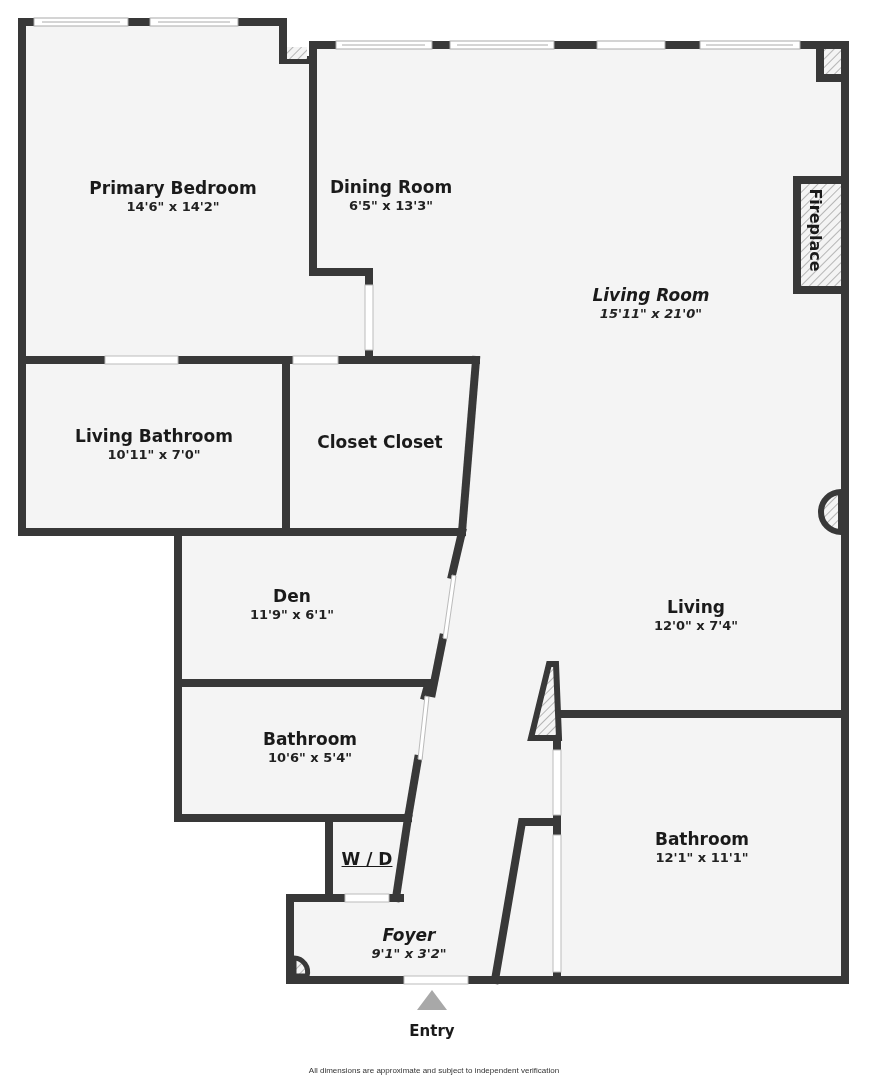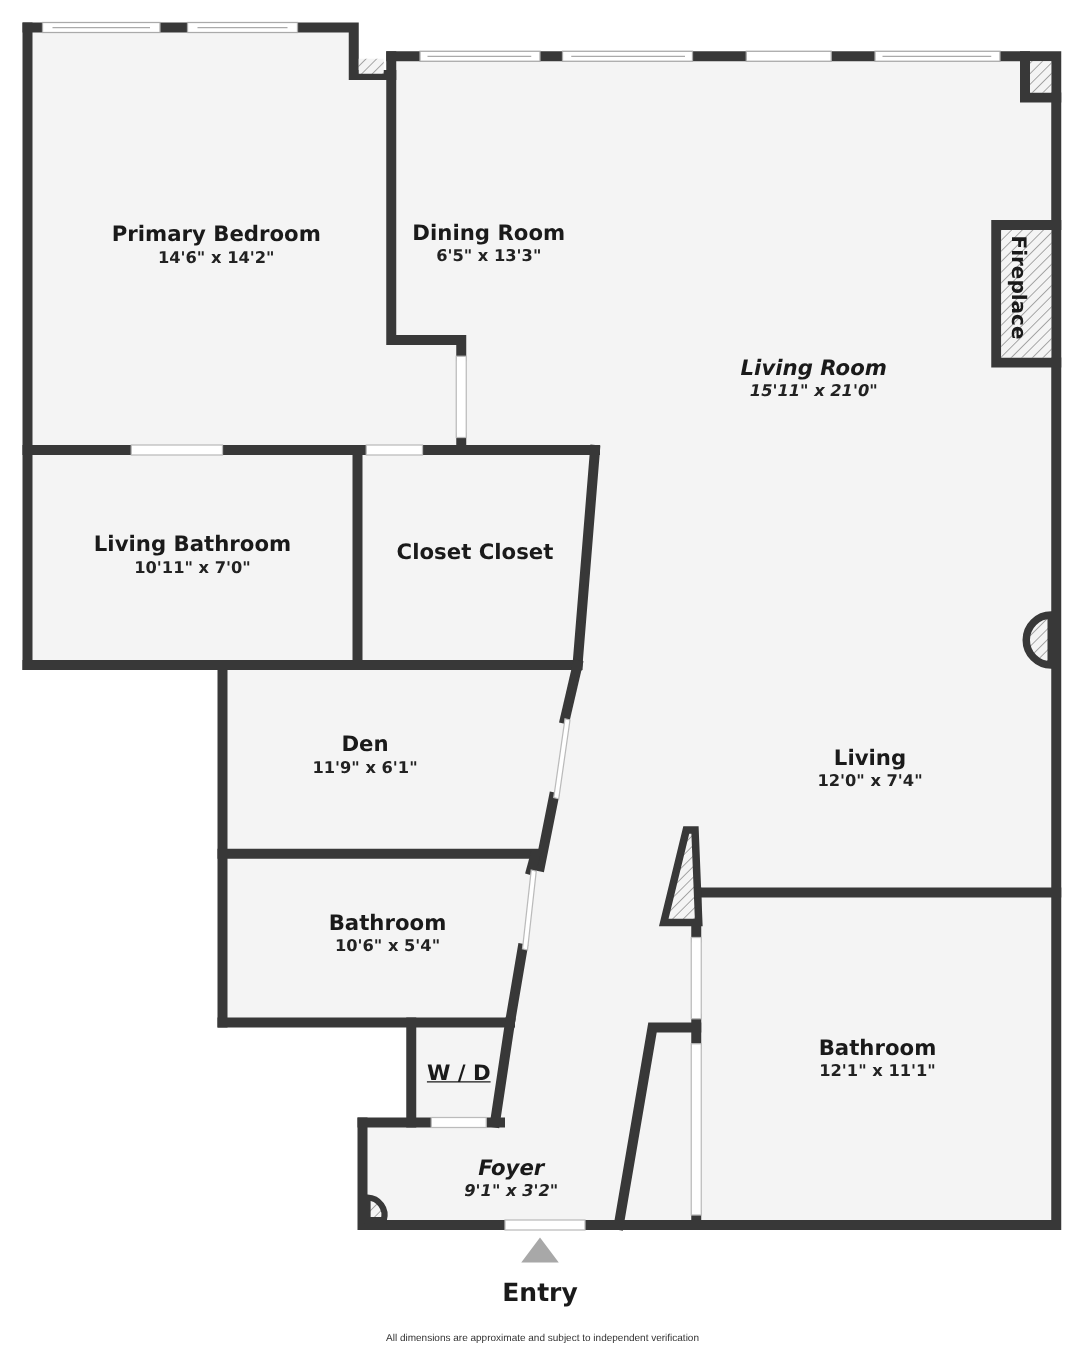--- a/index.html
+++ b/index.html
@@ -2,21 +2,21 @@
 <html><head>
 <meta charset="utf-8">
 <style>
   html, body { margin:0; padding:0; background:#ffffff; }
   body { width:869px; height:1080px; position:relative; overflow:hidden; font-family:"DejaVu Sans", sans-serif; }
   #plan { position:absolute; left:0; top:0; width:869px; height:1080px; }
   .room-label { position:absolute; transform:translate(-50%,0); text-align:center; color:#1a1a1a; white-space:nowrap; }
   .room-name { font-weight:bold; font-size:17px; line-height:20px; display:block; }
   .room-dim { font-weight:bold; font-size:13px; line-height:18px; display:block; color:#222; }
   .fireplace-label { position:absolute; left:815px; top:230px; transform:translate(-50%,-50%) rotate(90deg); font-weight:bold; font-size:16px; color:#1a1a1a; white-space:nowrap; }
-  .entry-label { position:absolute; left:432px; top:1022px; transform:translateX(-50%); font-weight:bold; font-size:20px; color:#1a1a1a; }
+  .entry-label { position:absolute; left:432px; top:1022px; transform:translateX(-50%); font-weight:bold; font-size:15px; color:#1a1a1a; }
   .disclaimer { position:absolute; left:434px; top:1066px; transform:translateX(-50%); font-size:8px; color:#333; white-space:nowrap; font-family:"Liberation Sans", sans-serif;text-align:center; }
 </style>
 </head>
 <body>
 
 <svg id="plan" viewBox="0 0 869 1080" xmlns="http://www.w3.org/2000/svg">
   <defs>
     <pattern id="hatch" patternUnits="userSpaceOnUse" width="6" height="6" patternTransform="rotate(45)">
       <rect width="6" height="6" fill="#f4f4f4"></rect>
       <line x1="0" y1="0" x2="0" y2="6" stroke="#777" stroke-width="1"></line>

